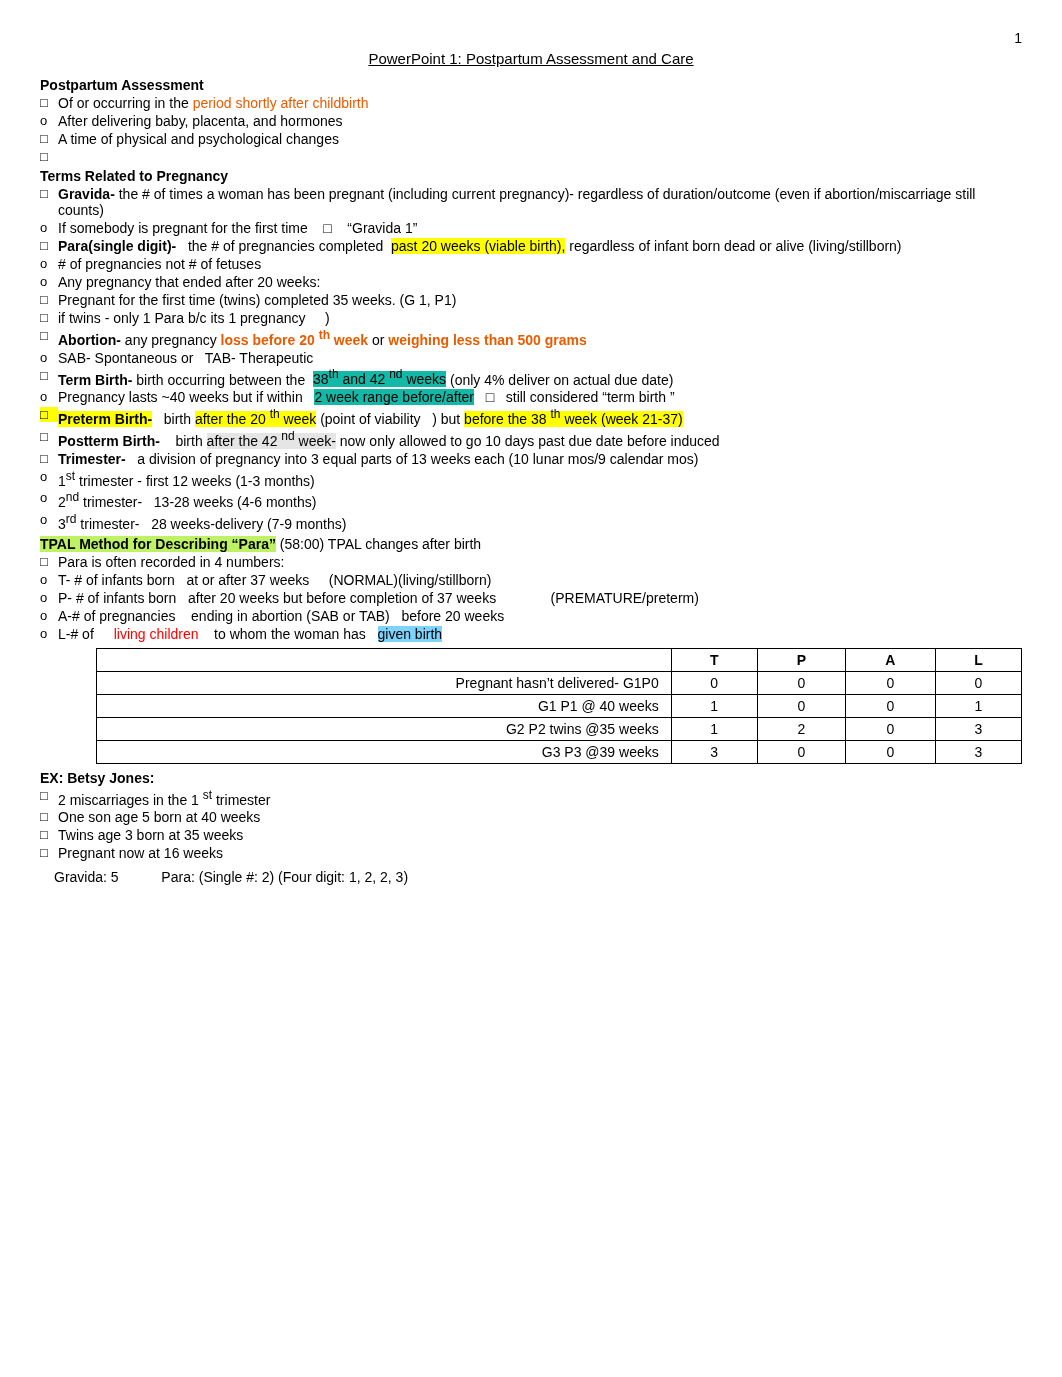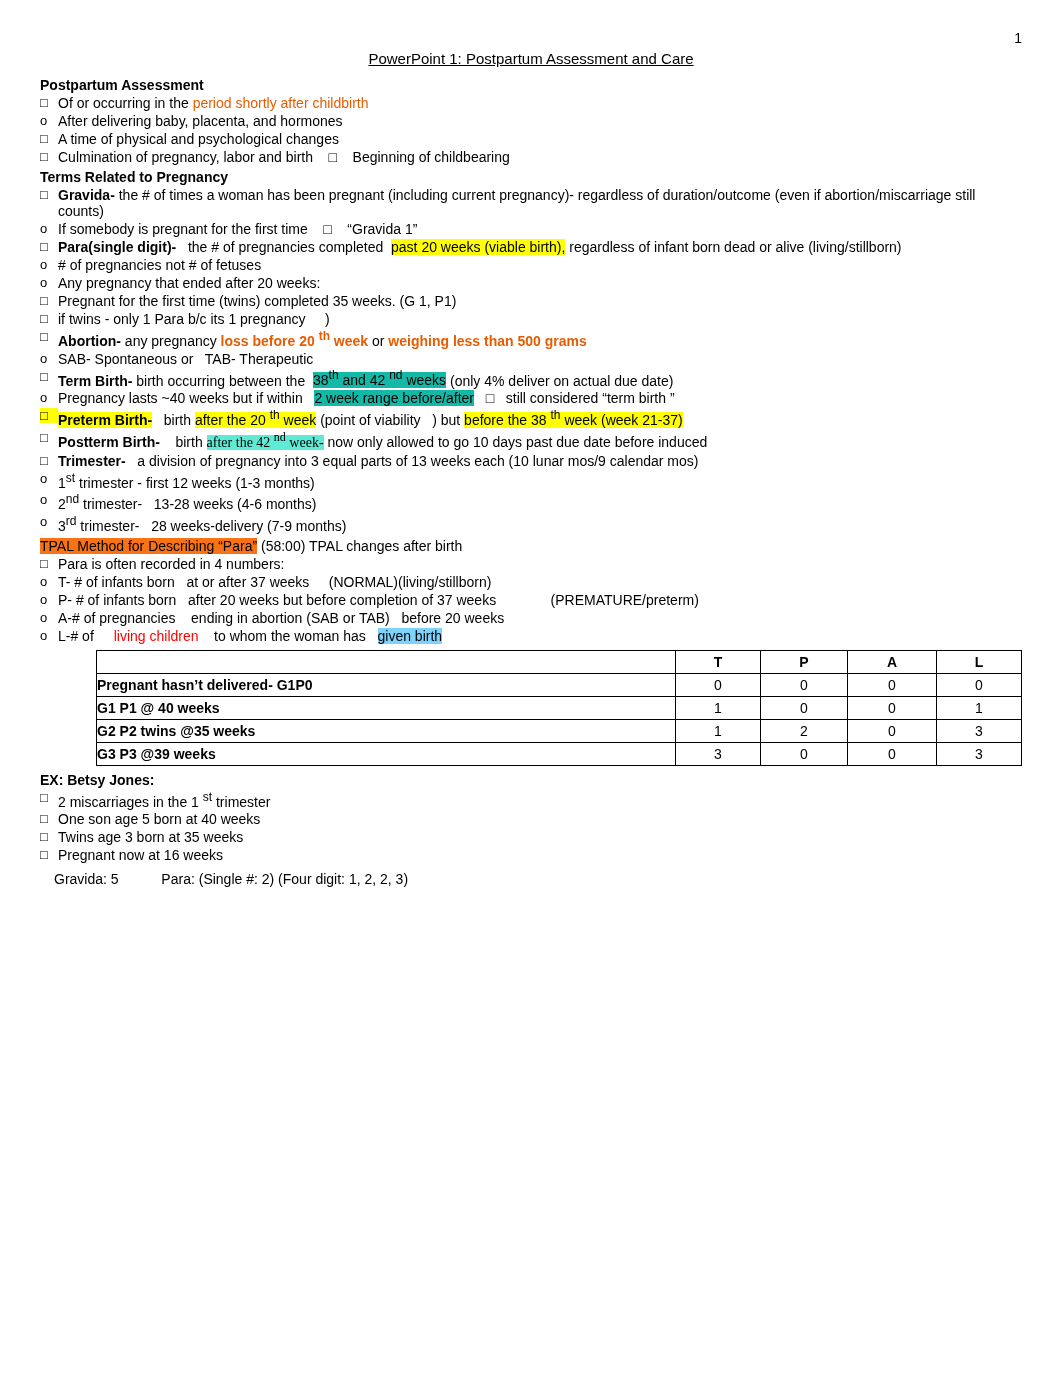--- a/index.html
+++ b/index.html
@@ -33,48 +33,47 @@
     .bullet-item {
       display: flex;
       align-items: flex-start;
       margin: 2px 0;
     }
     .bullet {
       min-width: 18px;
       font-size: 13px;
     }
     .highlight-yellow { background-color: #ffff00; }
-    .highlight-green { background-color: #5eead4; font-family: Liberation Serif, serif; }
+    .highlight-green { background-color: #e5e5e5; }
     .highlight-cyan { background-color: #14b8a6; }
     sup { font-size: 12px; }
     .living-children { color: #ff0000; padding-left: 16px; }
     .given-birth { background-color: #7dd3fc; text-align: center; }
     table {
       border-collapse: collapse;
       margin: 6px 0 6px 56px;
       width: calc(100% - 56px);
     }
     table td, table th {
       border: 1px solid #000;
       padding: 3px 12px;
       text-align: center;
       font-size: 14px;
     }
     table td:first-child {
-      text-align: left;
-      padding-left: 0;
-      font-weight: bold;
+      text-align: right;
+      padding-left: 8px;
     }
     .bold { font-weight: bold; }
     .line { margin: 2px 14px; line-height: 1.5; }
     .preterm-highlight { background-color: #ffff00; }
     .orange { color: #e85c00; }
     .tpal-section-header {
-      background-color: #f97316;
-      font-weight: normal;
+      background-color: #bef264;
+      font-weight: bold;
       display: inline;
     }
   </style>
 </head>
 <body>
 
 <div class="page-num">1</div>
 
 <div class="title">PowerPoint 1: Postpartum Assessment and Care</div>
 
@@ -90,21 +89,20 @@
     <span>After delivering baby, placenta, and hormones</span>
   </div>
 
   <div class="bullet-item indent-1">
     <span class="bullet">□</span>
     <span>A time of physical and psychological changes</span>
   </div>
 
   <div class="bullet-item indent-1">
     <span class="bullet">□</span>
-    <span>Culmination of pregnancy, labor and birth &nbsp;&nbsp; □ &nbsp;&nbsp; Beginning of childbearing</span>
   </div>
 </div>
 
 <div>
   <div class="section-header bold">Terms Related to Pregnancy</div>
 
   <div class="bullet-item indent-1">
     <span class="bullet">□</span>
     <span><span class="bold">Gravida-</span>  the # of times a woman has been pregnant (including current pregnancy)- regardless of duration/outcome (even if abortion/miscarriage still counts)</span>
   </div>

